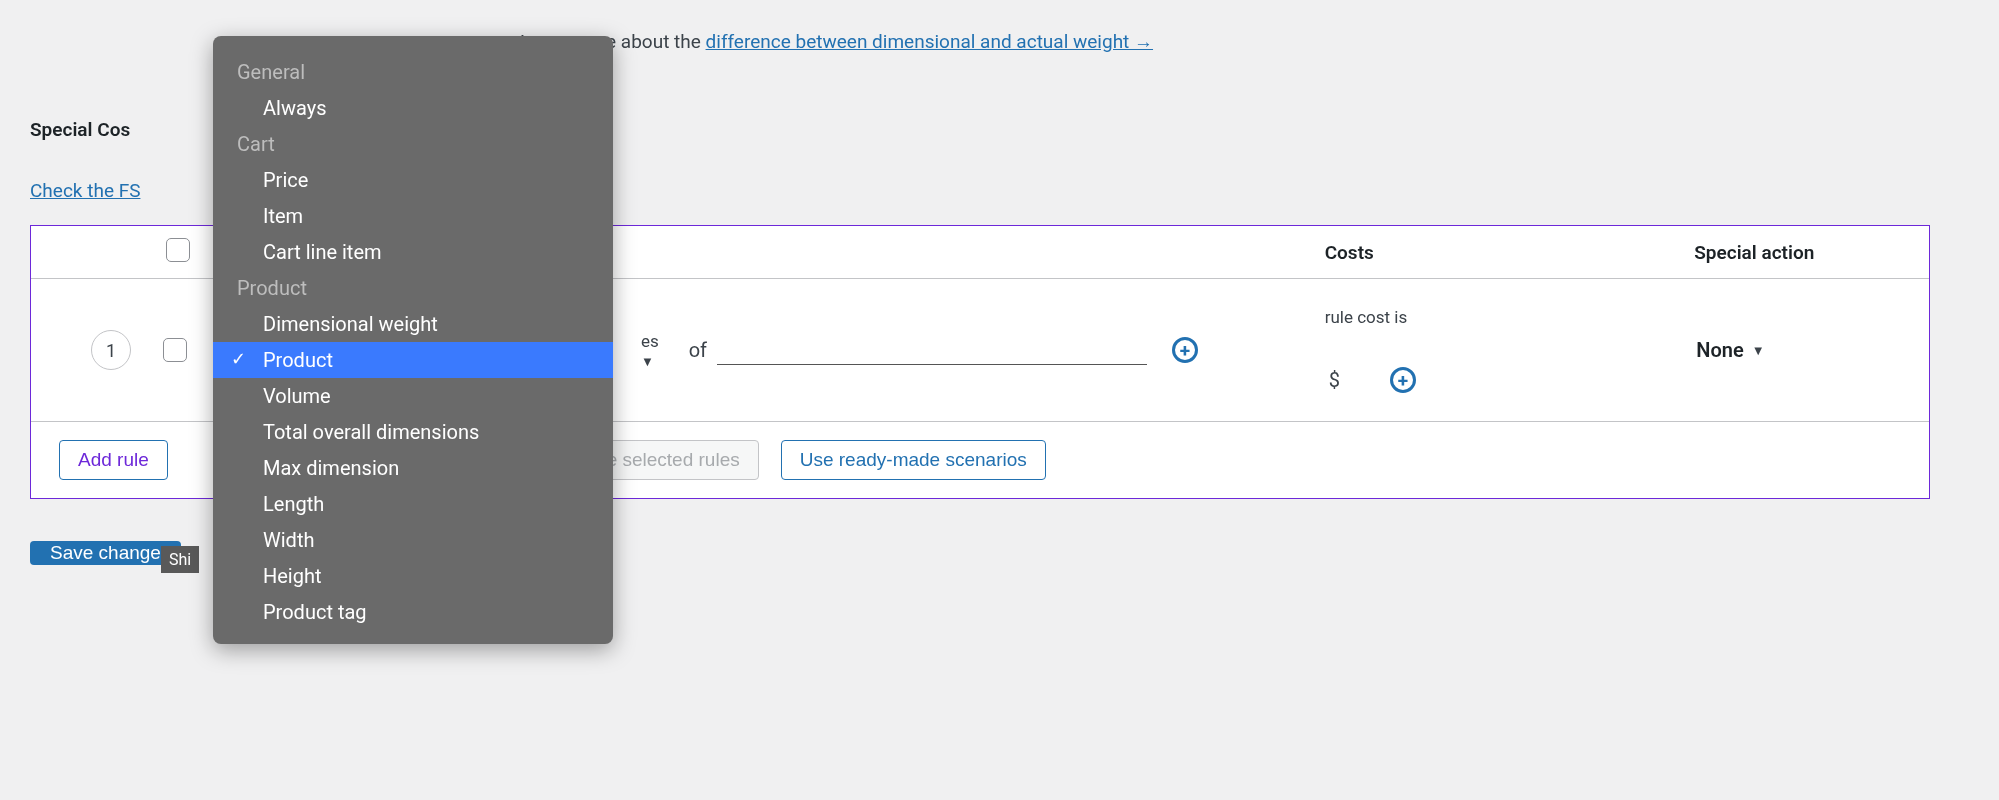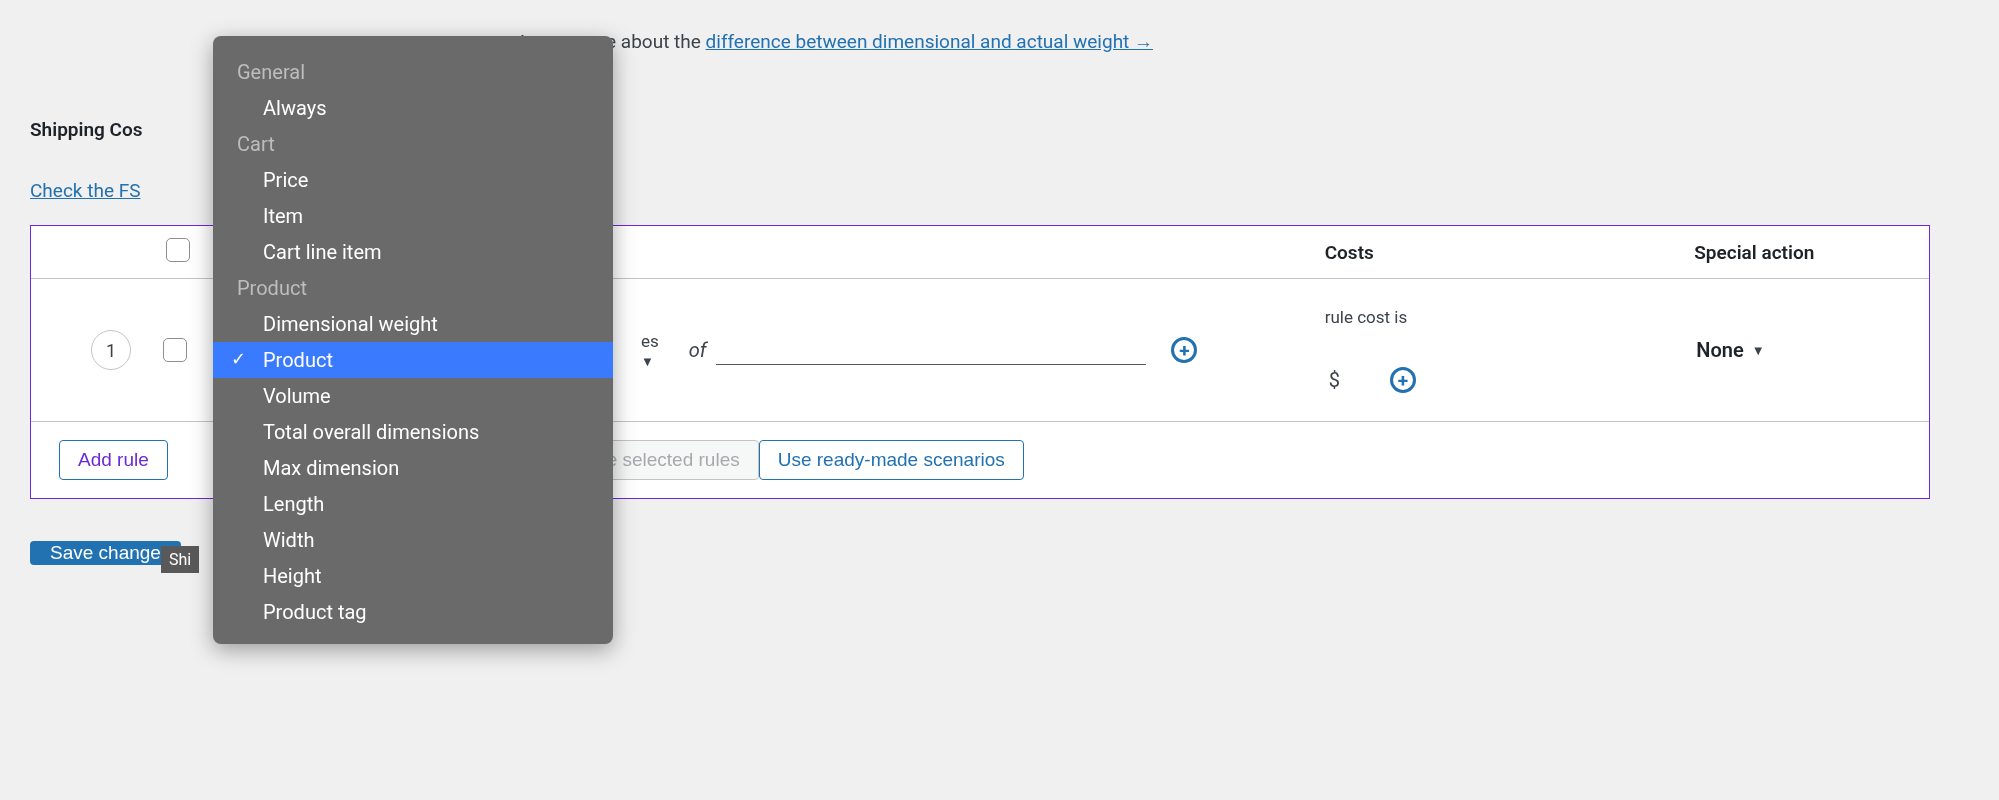--- a/index.html
+++ b/index.html
@@ -91,21 +91,21 @@
   align-items:center;
 }
 .small-label {
   font-size: 17px;
   color:#3c434a;
 }
 .of-select {
   margin-left: 670px;
   display:flex; align-items:center; gap:10px;
 }
-.of-text { font-size:20px; color:#3c434a;font-style:italic; }
+.of-text { font-size:20px; color:#3c434a; }
 .of-field {
   width: 430px;
   border:none;
   border-bottom:1px solid #555;
   height:30px;
   outline:none;
   font-size:18px;
   position:relative;
 }
 .dropdown-arrow {
@@ -171,20 +171,21 @@
 }
 .btn-disabled {
   border:1px solid #c3c4c7;
   color:#a7aaad;
   background:#f6f7f7;
   margin-left: 404px;
 }
 .btn-outline2 {
   border:1.5px solid #2271b1;
   color:#2271b1;
+  margin-left: 22px;
 }
 .save-btn {
   margin-top: 42px;
   background:#2271b1;
   color:#fff;
   border:none;
   border-radius:4px;
   padding:1px 20px;
   font-size:19px;
   cursor:pointer;
@@ -239,21 +240,21 @@
 }
 </style>
 </head>
 <body>
 
 <div class="content">
   <div class="learn-more-line">
     <span>Learn more about the </span><a href="#">difference between dimensional and actual weight →</a>
   </div>
 
-  <div class="section-title">Shipping Cos</div>
+  <div class="section-title">Special Cos</div>
 
   <a href="#" class="check-link">Check the FS</a>
 
   <div class="rules-table">
     <div class="rules-header">
       <div class="col-check">
         <span class="checkbox"></span>
       </div>
       <div class="col-mid"></div>
       <div class="col-costs">Costs</div>

